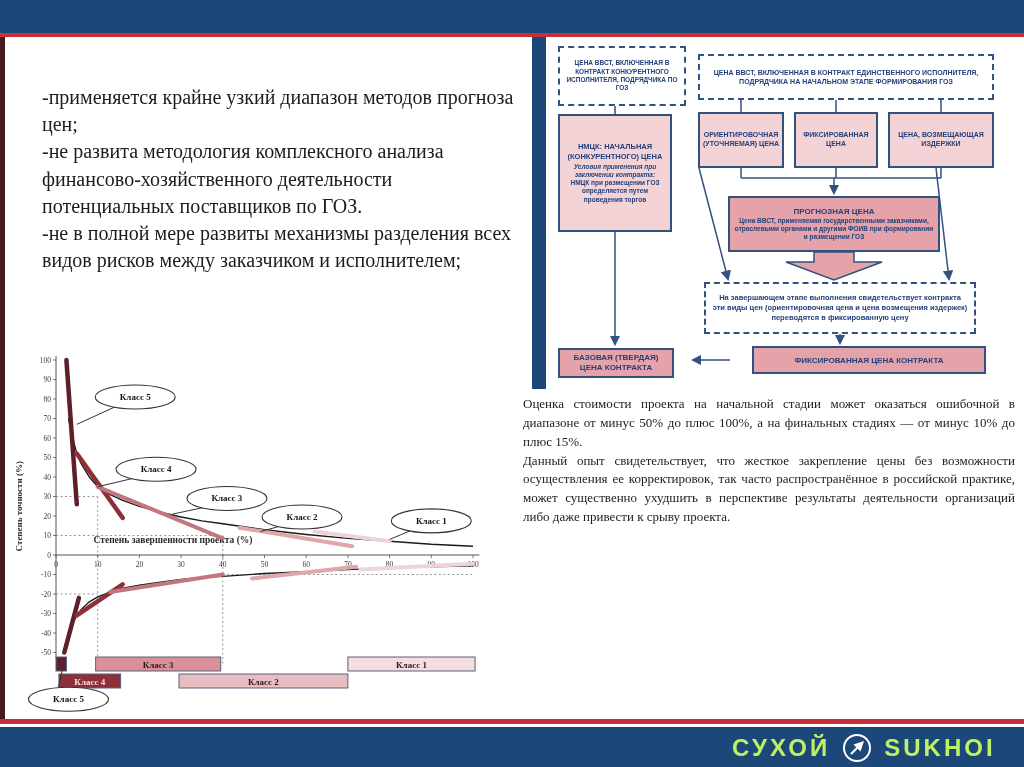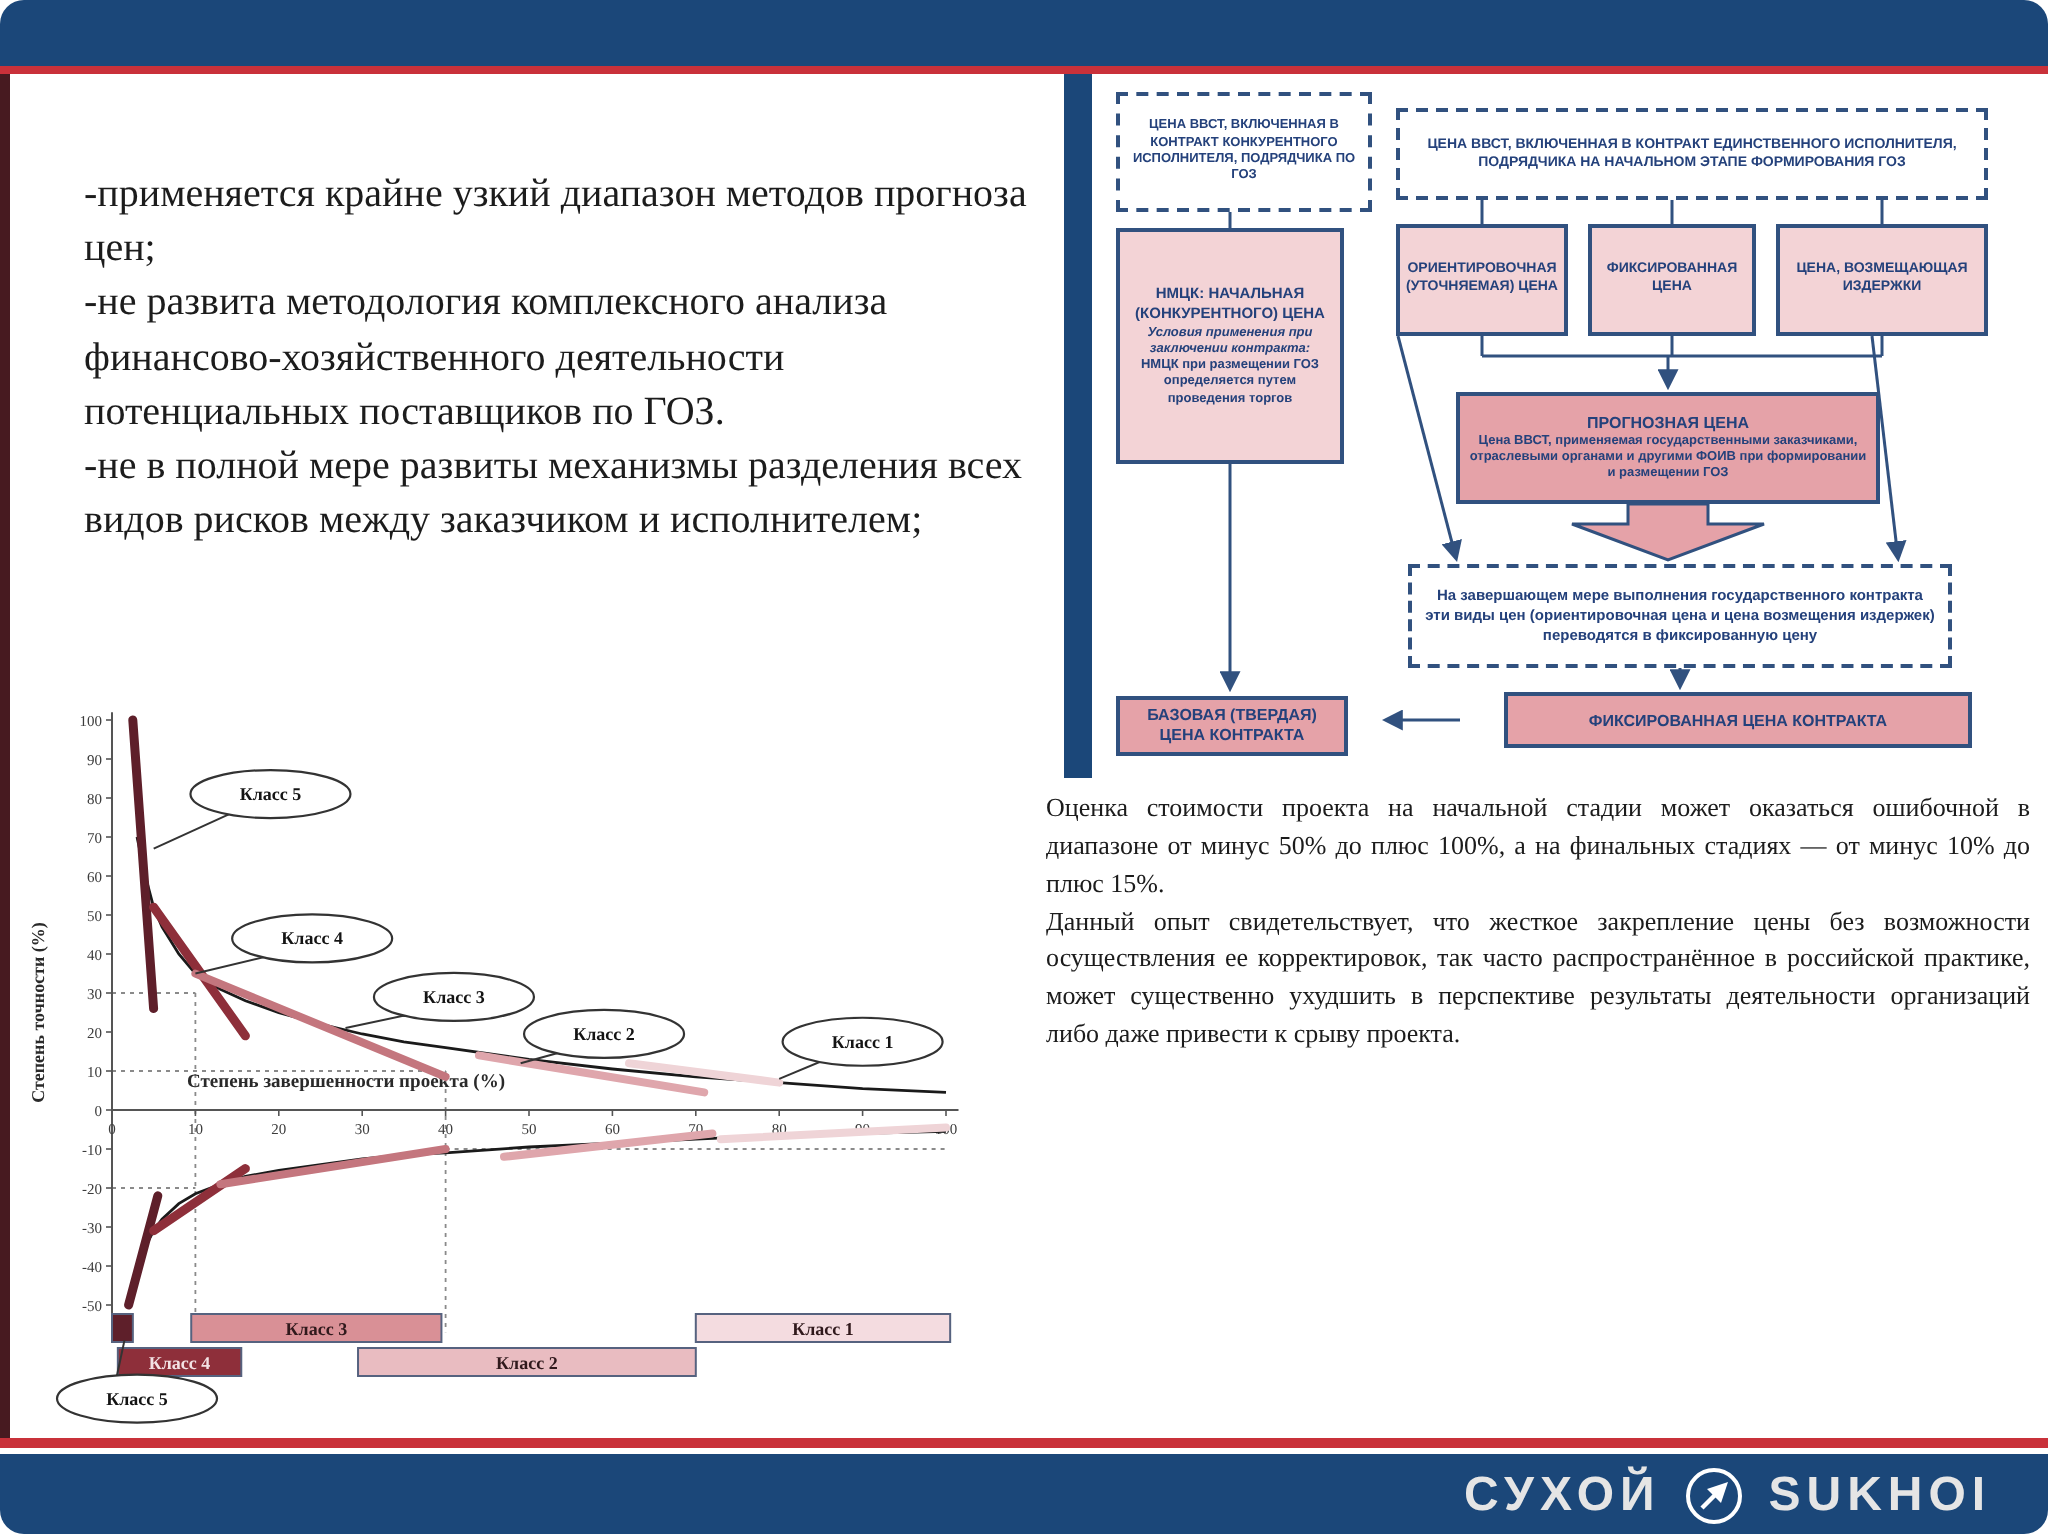--- a/index.html
+++ b/index.html
@@ -1,29 +1,29 @@
 <!DOCTYPE html>
 <html style="--navy: #1b4779; --accent_red: #c9313a; --maroon_strip: #471a20; --flow_border: #31517f; --flow_text: #24417b; --pink_light: #f3d3d6; --pink_dark: #e5a2a8; --text_black: #1c1c1c;"><head>
 <meta charset="utf-8">
 <style>
   html,body{margin:0;padding:0;}
   body{width:1024px;height:767px;overflow:hidden;background:#fff;
        font-family:"Liberation Serif",serif;}
-  .slide{position:relative;width:1024px;height:767px;overflow:hidden;background:#fff;border-radius:12px;}
+  .slide{position:relative;width:1024px;height:767px;overflow:hidden;background:#fff;}
 
   
   .topbar{position:absolute;left:0;top:0;width:1024px;height:33px;background:var(--navy);}
   .top-redline{position:absolute;left:0;top:33px;width:1024px;height:4px;background:var(--accent_red);}
   .left-strip{position:absolute;left:0;top:37px;width:5px;height:685px;background:var(--maroon_strip);}
   .divider{position:absolute;left:532px;top:37px;width:14px;height:352px;background:var(--navy);}
   .footer-redline{position:absolute;left:0;bottom:43px;width:1024px;height:5px;background:var(--accent_red);}
   .footer-whiteline{position:absolute;left:0;bottom:40px;width:1024px;height:3px;background:#fff;}
   .footer-bar{position:absolute;left:0;bottom:0;width:1024px;height:40px;background:var(--navy);}
   .brand{position:absolute;left:732px;top:6px;display:flex;align-items:center;gap:12px;
-         font-family:"Liberation Sans",sans-serif;font-weight:800;color:#e5e5e5;
+         font-family:"Liberation Sans",sans-serif;font-weight:800;color:#bef264;
          font-size:24px;letter-spacing:3px;white-space:nowrap;justify-content:space-between;}
   .brand svg{display:block;}
 
   
   .bullets{position:absolute;left:42px;top:84px;width:486px;color:var(--text_black);
            font-size:20px;line-height:1.36;}
   .bullets p{margin:0;}
 
   
   .paragraphs{position:absolute;left:523px;top:395px;width:492px;color:var(--text_black);
@@ -89,21 +89,21 @@
     </div>
     <div class="fbox pink" id="orient">ОРИЕНТИРОВОЧНАЯ (УТОЧНЯЕМАЯ) ЦЕНА</div>
     <div class="fbox pink" id="fixedp">ФИКСИРОВАННАЯ ЦЕНА</div>
     <div class="fbox pink" id="costp">ЦЕНА, ВОЗМЕЩАЮЩАЯ ИЗДЕРЖКИ</div>
 
     <div class="fbox pinkdark" id="forecast">
       <div class="fb-title big">ПРОГНОЗНАЯ ЦЕНА</div>
       <div class="fb-small">Цена ВВСТ, применяемая государственными заказчиками, отраслевыми органами и другими ФОИВ при формировании и размещении ГОЗ</div>
     </div>
 
-    <div class="fbox dashed" id="finalstage">На завершающем мере выполнения государственного контракта эти виды цен (ориентировочная цена и цена возмещения издержек) переводятся в фиксированную цену</div>
+    <div class="fbox dashed" id="finalstage">На завершающем этапе выполнения свидетельствует контракта эти виды цен (ориентировочная цена и цена возмещения издержек) переводятся в фиксированную цену</div>
     <div class="fbox pinkdark" id="basebox">БАЗОВАЯ (ТВЕРДАЯ) ЦЕНА КОНТРАКТА</div>
     <div class="fbox pinkdark" id="fixedcontract">ФИКСИРОВАННАЯ ЦЕНА КОНТРАКТА</div>
 
     <svg class="connectors" viewBox="0 0 462 345">
       <defs>
         <marker id="arr" viewBox="0 0 10 10" refX="8" refY="5" markerWidth="7" markerHeight="7" orient="auto-start-reverse">
           <path d="M0 0 L10 5 L0 10 z" fill="#31517f"></path>
         </marker>
       </defs>
       <g stroke="#31517f" stroke-width="1.5" fill="none">

